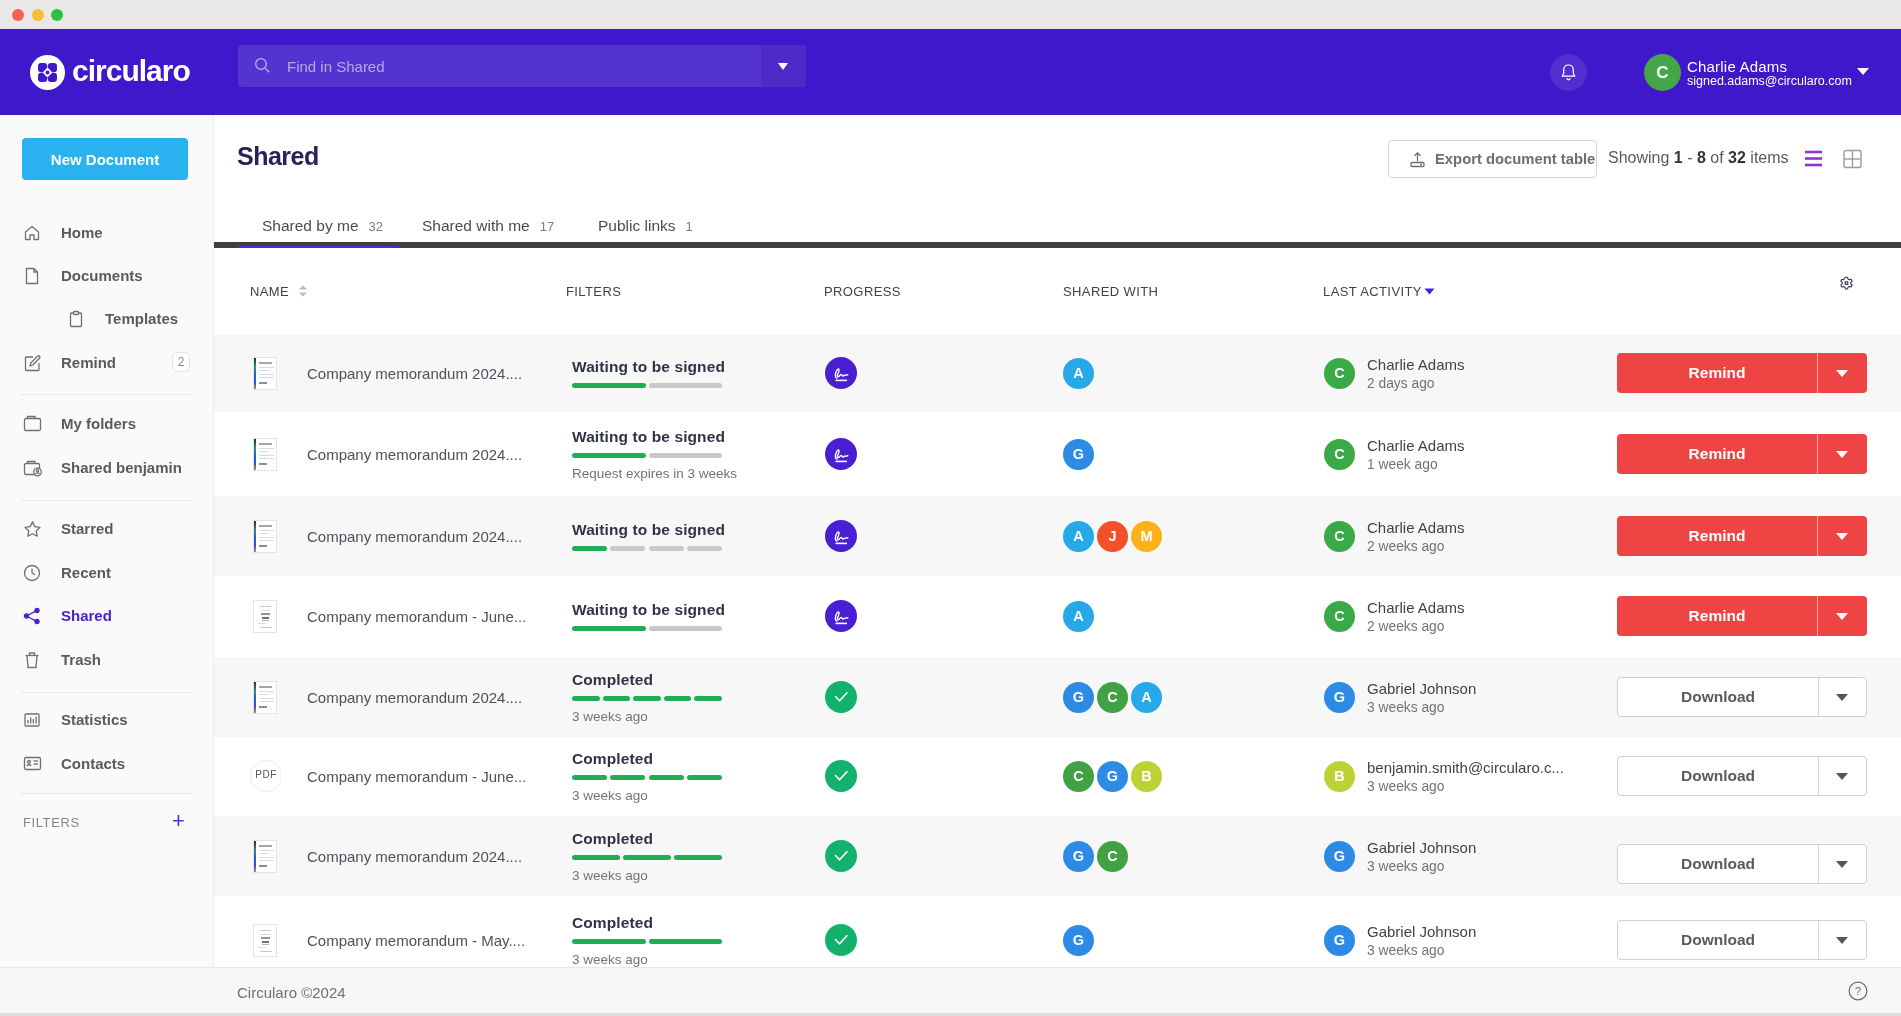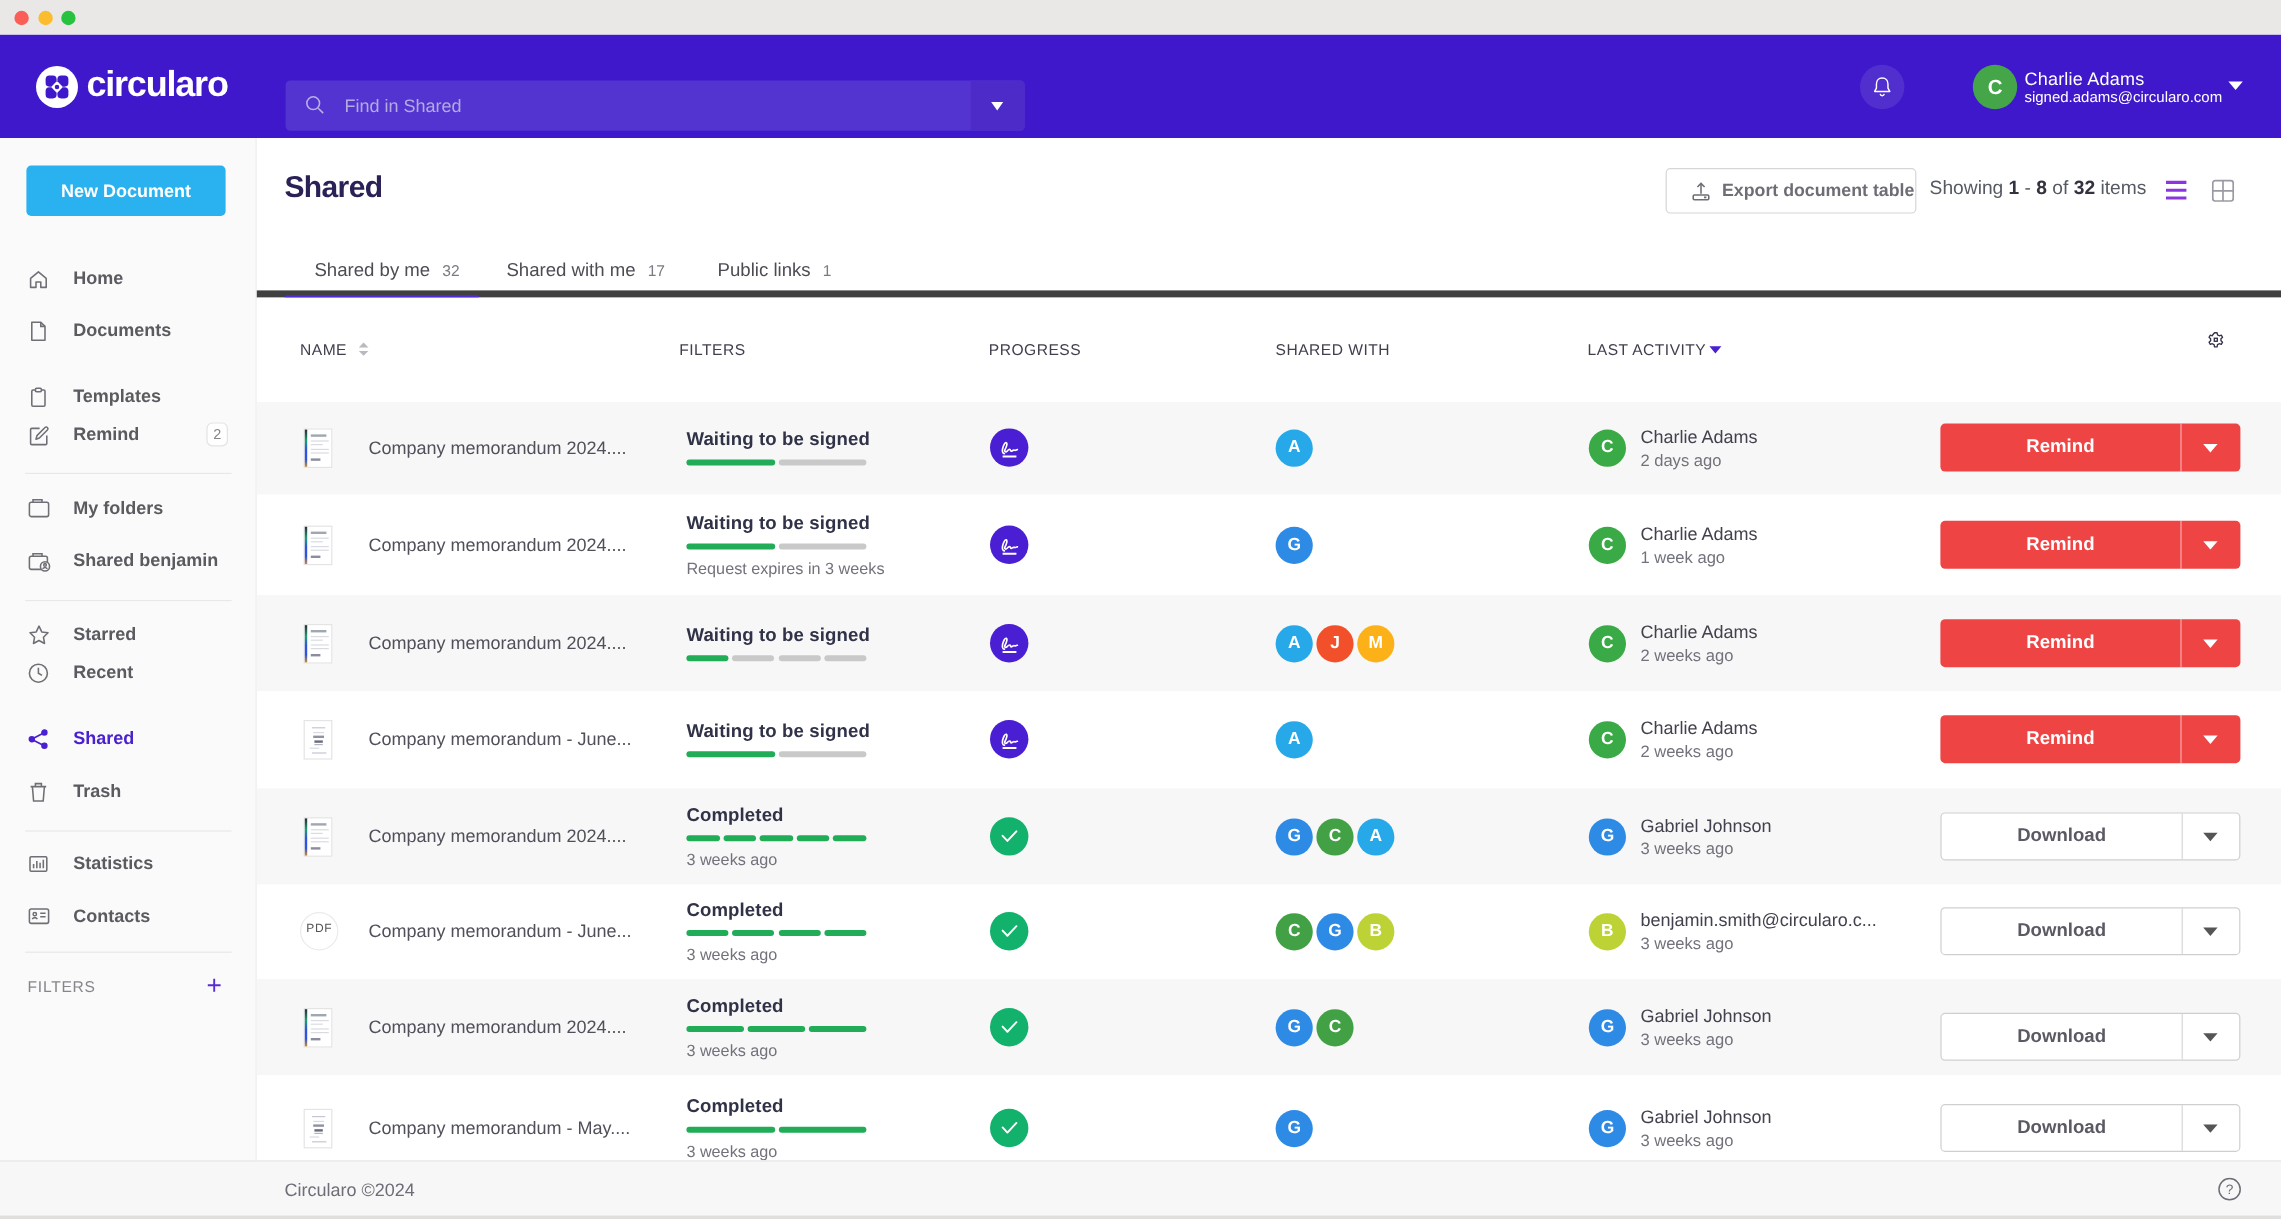--- a/index.html
+++ b/index.html
@@ -2,21 +2,21 @@
 <html><head>
 <meta charset="utf-8">
 <style>
 * { margin:0; padding:0; box-sizing:border-box; }
 html,body { width:1901px; height:1016px; overflow:hidden; font-family:"Liberation Sans", sans-serif; background:#fff; }
 .macbar { position:absolute; left:0; top:0; width:1901px; height:29px; background:#e9e8e7; }
 .dot { position:absolute; top:9px; width:12px; height:12px; border-radius:50%; }
 .topbar { position:absolute; left:0; top:29px; width:1901px; height:86px; background:#3e18ca; }
 .logo { position:absolute; left:30px; top:26px; }
 .logotext { position:absolute; left:72px; top:25px; color:#fff; font-size:30px; font-weight:700; letter-spacing:-1px; }
-.search { position:absolute; left:238px; top:38px; width:616px; height:42px; background:#5334d1; border-radius:4px; }
+.search { position:absolute; left:238px; top:16px; width:568px; height:42px; background:#5334d1; border-radius:4px; }
 .search .sicon { position:absolute; left:16px; top:12px; }
 .search .ph { position:absolute; left:49px; top:13px; font-size:15px; color:#b3abdf; }
 .search .dd { position:absolute; right:0; top:0; width:45px; height:42px; background:#4c2bc9; border-radius:0 4px 4px 0; }
 .search .dd:after { content:""; position:absolute; left:17px; top:18px; border-left:5px solid transparent; border-right:5px solid transparent; border-top:7px solid #fff; }
 .bellwrap { position:absolute; left:1550px; top:25px; width:37px; height:37px; border-radius:50%; background:rgba(255,255,255,0.10); }
 .uavatar { position:absolute; left:1644px; top:25px; width:37px; height:37px; border-radius:50%; background:#44a648; color:#fff; font-size:17px; font-weight:700; text-align:center; line-height:37px; }
 .uname { position:absolute; left:1687px; top:29px; color:#fff; font-size:15px; letter-spacing:0.2px; }
 .uemail { position:absolute; left:1687px; top:45px; color:#fff; font-size:12.5px; }
 .ucaret { position:absolute; left:1857px; top:39px; border-left:6px solid transparent; border-right:6px solid transparent; border-top:7px solid #fff; }
 
@@ -122,21 +122,21 @@
         </svg></span>
       <span class="slbl">Home</span>
     </div>
   <div class="sitem" style="top:139px;">
       <span class="sicn"><svg width="18" height="18" viewBox="0 0 18 18" fill="none" stroke="#6f6f76" stroke-width="1.3">
           <path d="M3.5 1.5 L11 1.5 L14.5 5 L14.5 16.5 L3.5 16.5 Z" stroke-linejoin="round"></path>
           <path d="M11 1.5 L11 5 L14.5 5"></path>
         </svg></span>
       <span class="slbl">Documents</span>
     </div>
-  <div class="sitem" style="top:194px;">
+  <div class="sitem" style="top:182px;margin-left:44px;">
       <span class="sicn"><svg width="18" height="18" viewBox="0 0 18 18" fill="none" stroke="#6f6f76" stroke-width="1.3">
           <rect x="3.5" y="3" width="11" height="13.5" rx="1"></rect>
           <rect x="6.5" y="1.5" width="5" height="3" rx="1" fill="#fafafa"></rect>
         </svg></span>
       <span class="slbl">Templates</span>
     </div>
   <div class="sitem" style="top:226px;">
       <span class="sicn"><svg width="19" height="19" viewBox="0 0 19 19" fill="none" stroke="#6f6f76" stroke-width="1.3">
           <path d="M16 9 L16 15.5 Q16 16.5 15 16.5 L3.5 16.5 Q2.5 16.5 2.5 15.5 L2.5 4 Q2.5 3 3.5 3 L10 3"></path>
           <path d="M7 12 L7.8 9 L14.5 2.3 Q15.5 1.3 16.5 2.3 Q17.5 3.3 16.5 4.3 L9.8 11 Z" stroke-linejoin="round"></path>
@@ -162,21 +162,21 @@
         </svg></span>
       <span class="slbl">Shared benjamin</span>
     </div>
   <div class="sdiv" style="top:385px;"></div>
   <div class="sitem" style="top:392px;">
       <span class="sicn"><svg width="19" height="19" viewBox="0 0 19 19" fill="none" stroke="#6f6f76" stroke-width="1.3">
           <path d="M9.5 1.8 L11.8 6.6 L17 7.3 L13.2 11 L14.1 16.2 L9.5 13.7 L4.9 16.2 L5.8 11 L2 7.3 L7.2 6.6 Z" stroke-linejoin="round"></path>
         </svg></span>
       <span class="slbl">Starred</span>
     </div>
-  <div class="sitem" style="top:424px;">
+  <div class="sitem" style="top:436px;">
       <span class="sicn"><svg width="18" height="18" viewBox="0 0 18 18" fill="none" stroke="#6f6f76" stroke-width="1.3">
           <circle cx="9" cy="9" r="7.5"></circle>
           <path d="M9 4.5 L9 9 L12 10.8"></path>
         </svg></span>
       <span class="slbl">Recent</span>
     </div>
   <div class="sitem active" style="top:479px;">
       <span class="sicn"><svg width="18" height="18" viewBox="0 0 18 18" fill="none" stroke="#4a21d0" stroke-width="1.4">
           <circle cx="3.5" cy="9" r="2" fill="#4a21d0"></circle>
           <circle cx="14" cy="3.5" r="2" fill="#4a21d0"></circle>

